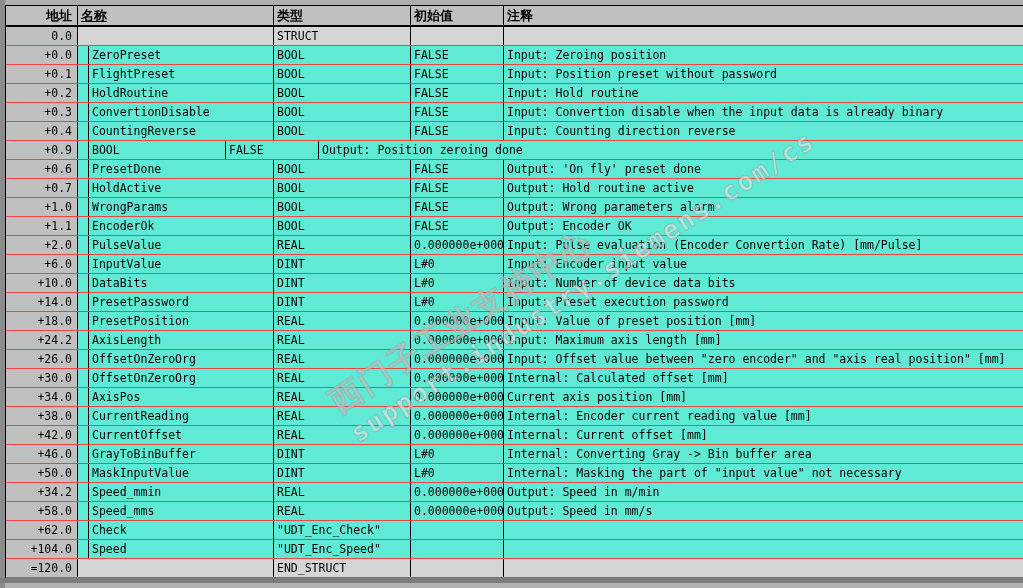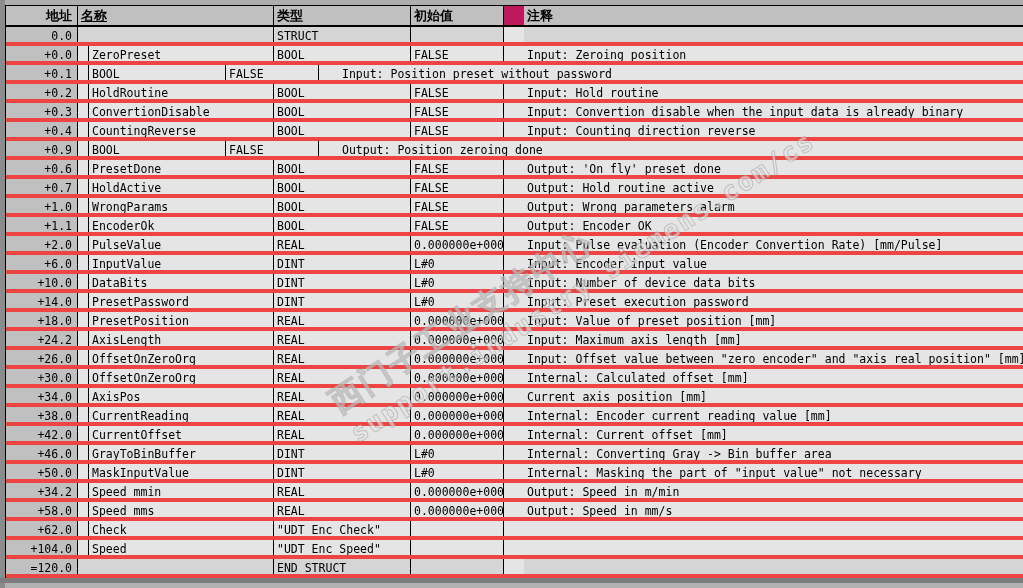--- a/index.html
+++ b/index.html
@@ -14,36 +14,36 @@
   .edge-top    { position:absolute; left:0; top:0; right:0; height:5px; background:#aeaeae; }
   .edge-bottom { position:absolute; left:0; top:578px; right:0; height:5px; background:#7d7d7d; }
 
   .udt-table {
     position:absolute; left:5px; top:5px; width:1018px;
     border-top:1px solid #000; border-left:1px solid #000;
     background:#fff;
   }
   .row {
     display:flex; height:19px; box-sizing:border-box;
-    border-bottom:4px solid #ef4444; background:#e5e5e5;
+    border-bottom:1px solid #ef4444; background:#5eead4;
   }
   .cell {
     box-sizing:border-box; border-right:1px solid #000;
     overflow:hidden; white-space:pre; line-height:18px; padding:0 0 0 3px;
   }
   .c-addr   { width:72px;  background:#c0c0c0; text-align:right; padding:0 5px 0 0; }
   .c-indent { width:11px;  padding:0; }
   .c-name   { width:185px; }
   .c-type   { width:137px; }
   .c-init   { width:93px;  }
-  .c-comment{ flex:1; border-right:none;margin-left:20px; }
+  .c-comment{ flex:1; border-right:none; }
 
   .row.header-row {
     height:21px; border-bottom:2px solid #000;
-    font-weight:bold; font-size:13px; background:#be185d;
+    font-weight:bold; font-size:13px; background:#c4b5fd;
   }
   .row.header-row .cell { background:#c0c0c0; line-height:19px; }
   .row.header-row .c-name { width:196px; text-align:left; padding:0 0 0 3px;text-decoration:underline; }
   .row.struct .c-name,   .row.end .c-name   { width:196px; }
   .row.struct .c-name, .row.struct .c-type, .row.struct .c-init, .row.struct .c-comment,
   .row.end .c-name,    .row.end .c-type,    .row.end .c-init,    .row.end .c-comment {
     background:#d5d5d5;
   }
 
   .watermark {
@@ -86,20 +86,21 @@
     <div class="cell c-addr">+0.0</div>
     <div class="cell c-indent"></div>
     <div class="cell c-name">ZeroPreset</div>
     <div class="cell c-type">BOOL</div>
     <div class="cell c-init">FALSE</div>
     <div class="cell c-comment">Input: Zeroing position</div>
   </div>
         <div class="row field">
     <div class="cell c-addr">+0.1</div>
     <div class="cell c-indent"></div>
+    <div class="cell c-name">FlightPreset</div>
     <div class="cell c-type">BOOL</div>
     <div class="cell c-init">FALSE</div>
     <div class="cell c-comment">Input: Position preset without password</div>
   </div>
         <div class="row field">
     <div class="cell c-addr">+0.2</div>
     <div class="cell c-indent"></div>
     <div class="cell c-name">HoldRoutine</div>
     <div class="cell c-type">BOOL</div>
     <div class="cell c-init">FALSE</div>

